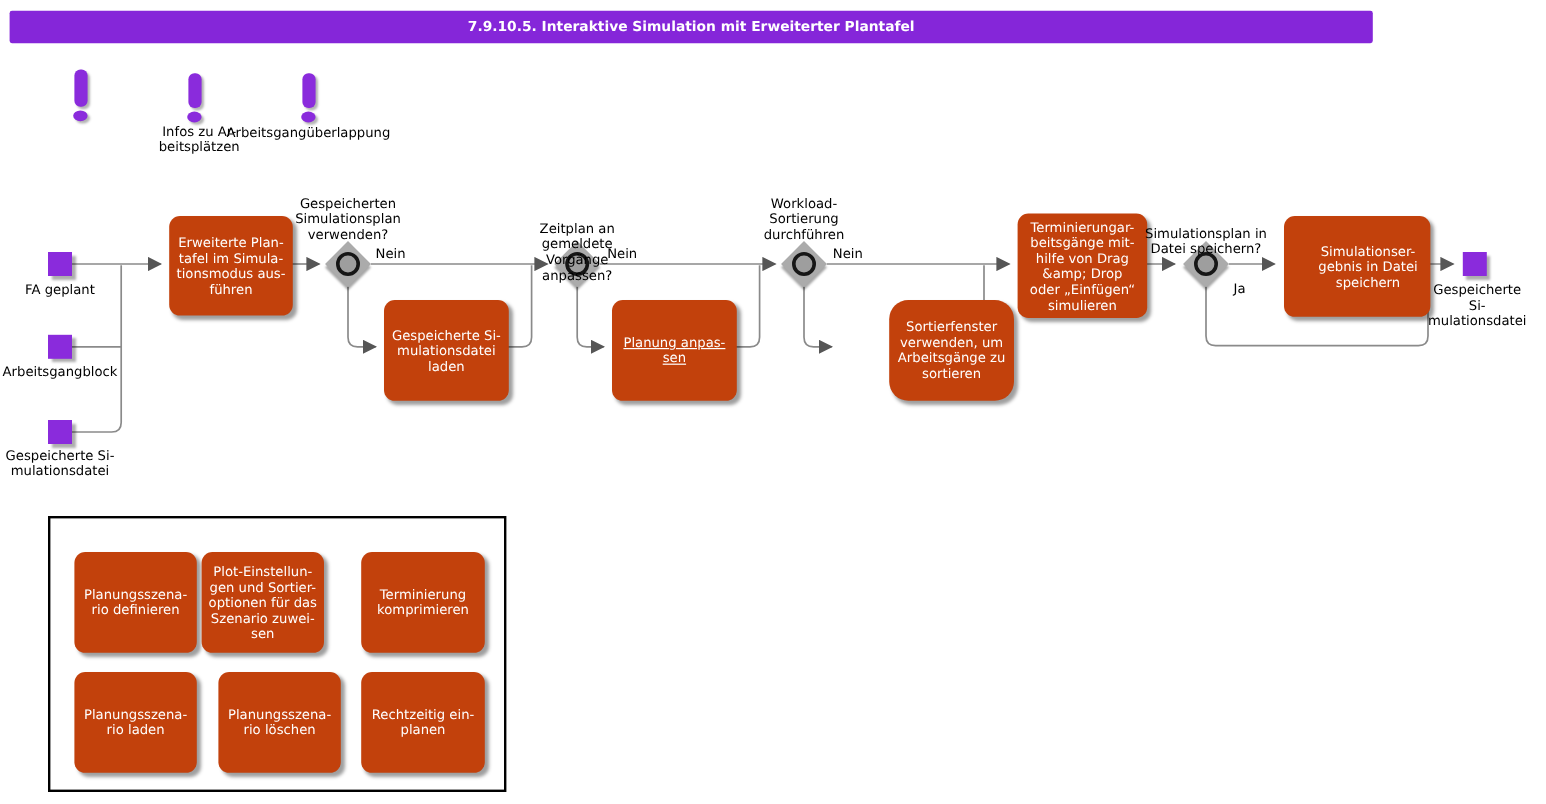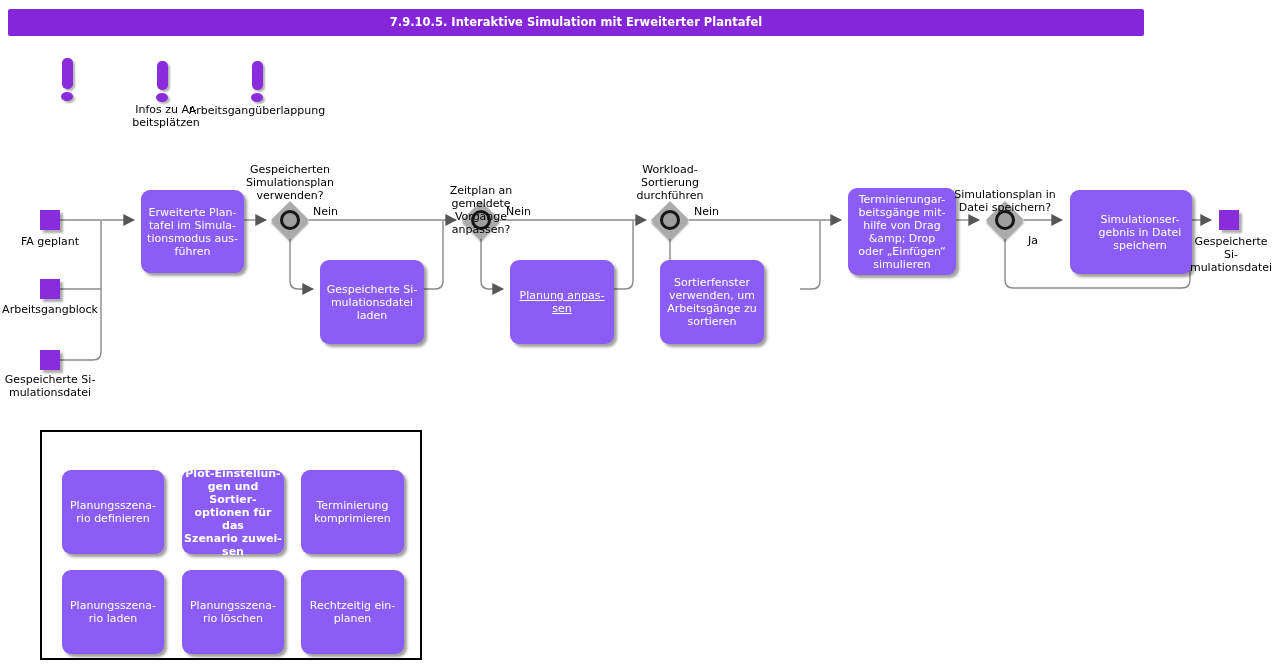--- a/index.html
+++ b/index.html
@@ -16,23 +16,23 @@
   .sq{
     position:absolute;width:20px;height:20px;background:#8a2bdc;
     box-shadow:3px 3px 2px rgba(0,0,0,0.32);
   }
   .lbl{
     position:absolute;white-space:pre-line;text-align:center;
     transform:translateX(-50%);
   }
   .branch{position:absolute;}
   .act{
-    position:absolute;background:#8b5cf6;color:#ffffff;border-radius:9px;
+    position:absolute;background:#c2410c;color:#ffffff;border-radius:9px;
     display:flex;align-items:center;justify-content:center;text-align:center;
-    white-space:pre-line;box-shadow:3px 3px 3px rgba(0,0,0,0.38);padding:2px;margin-top:10px;
+    white-space:pre-line;box-shadow:3px 3px 3px rgba(0,0,0,0.38);padding:2px;
   }
   .diamond{
     position:absolute;width:27px;height:27px;background:#ababab;
     transform:translate(-50%,-50%) rotate(45deg);
     box-shadow:2px 2px 2px rgba(0,0,0,0.35);
   }
   .ring{
     position:absolute;width:14px;height:14px;border:3.5px solid #161616;
     border-radius:50%;background:#9e9e9e;transform:translate(-50%,-50%);
   }
@@ -113,21 +113,21 @@
 tionsmodus aus-
 führen</div>
 
   <div class="act" style="left:320px;top:250px;width:100px;height:80px;">Gespeicherte Si-
 mulationsdatei
 laden</div>
 
   <div class="act" style="left:510px;top:250px;width:100px;height:80px;text-decoration:underline;">Planung anpas-
 sen</div>
 
-  <div class="act" style="left:660px;top:250px;width:100px;height:80px;">Sortierfenster
+  <div class="act" style="left:741px;top:250px;width:100px;height:80px;border-radius:16px;">Sortierfenster
 verwenden, um
 Arbeitsgänge zu
 sortieren</div>
 
   <div class="act" style="left:848px;top:178px;width:104px;height:83px;">Terminierungar-
 beitsgänge mit-
 hilfe von Drag
 &amp;amp; Drop
 oder „Einfügen“
 simulieren</div>
@@ -165,21 +165,21 @@
   <div class="branch" style="left:1028px;top:204px;margin-top:30px;">Ja</div>
 
   <div class="sq" style="left:1219px;top:210px;"></div>
   <div class="lbl" style="left:1231px;top:235px;">Gespeicherte Si-
 mulationsdatei</div>
 
   <div class="legend"></div>
 
   <div class="act" style="left:62px;top:460px;width:98px;height:80px;">Planungsszena-
 rio definieren</div>
-  <div class="act" style="left:182px;top:460px;width:98px;height:80px;font-weight:bold;">Plot-Einstellun-
+  <div class="act" style="left:168px;top:460px;width:98px;height:80px;">Plot-Einstellun-
 gen und Sortier-
 optionen für das
 Szenario zuwei-
 sen</div>
   <div class="act" style="left:301px;top:460px;width:99px;height:80px;">Terminierung
 komprimieren</div>
   <div class="act" style="left:62px;top:560px;width:98px;height:80px;">Planungsszena-
 rio laden</div>
   <div class="act" style="left:182px;top:560px;width:98px;height:80px;">Planungsszena-
 rio löschen</div>

